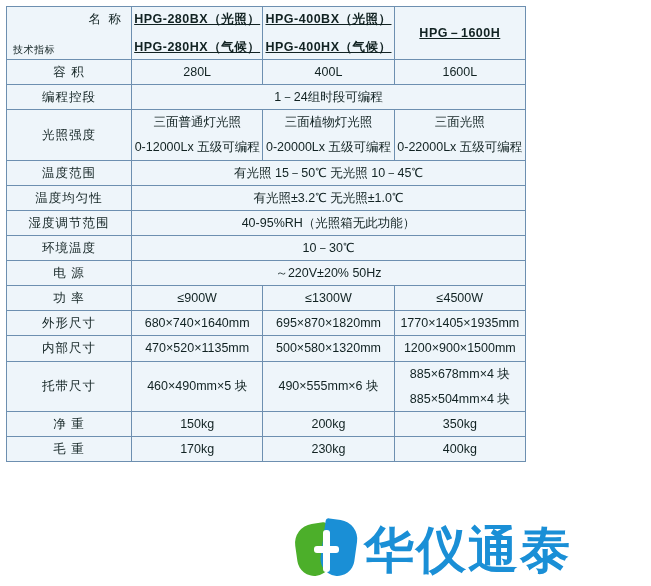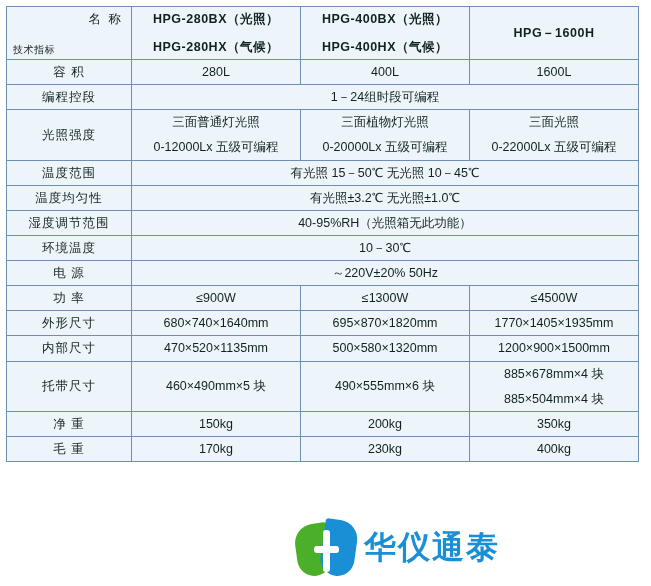--- a/index.html
+++ b/index.html
@@ -17,21 +17,21 @@
   }
   .sheet {
     position: absolute;
     left: 6px;
     top: 6px;
     width: 633px;
   }
   table.spec {
     border-collapse: collapse;
     table-layout: fixed;
-    width: 633px;
+    width: 520px;
     background: #f2f7fb;
   }
   table.spec td {
     border: 1px solid #6d8fb0;
     font-size: 12.5px;
     text-align: center;
     vertical-align: middle;
     padding: 3px 2px;
     line-height: 1.45;
     color: #122;
@@ -42,20 +42,21 @@
     letter-spacing: 1px;
   }
   .hdr-cell {
     font-weight: bold;
     font-size: 12px;
     letter-spacing: 0.5px;
   }
   .hdr-model {
     padding-top: 6px;
     padding-bottom: 6px;
+    text-decoration: underline;
   }
   .hdr-model .ln {
     display: block;
     white-space: nowrap;
   }
   .hdr-model .ln + .ln {
     margin-top: 9px;
   }
   
   .corner {
@@ -140,22 +141,22 @@
     content: "";
     position: absolute;
     left: -9px;
     top: 16px;
     width: 25px;
     height: 7px;
     background: #ffffff;
     border-radius: 3px;
   }
   .logo-text {
-    font-family: Liberation Mono, monospace;
-    font-size: 32px;
+    font-family: Liberation Serif, serif;
+    font-size: 50px;
     font-weight: bold;
     color: #1a8fd6;
     letter-spacing: 2px;
     margin-left: 8px;
     line-height: 1;
   }
 </style>
 </head>
 <body>
 

